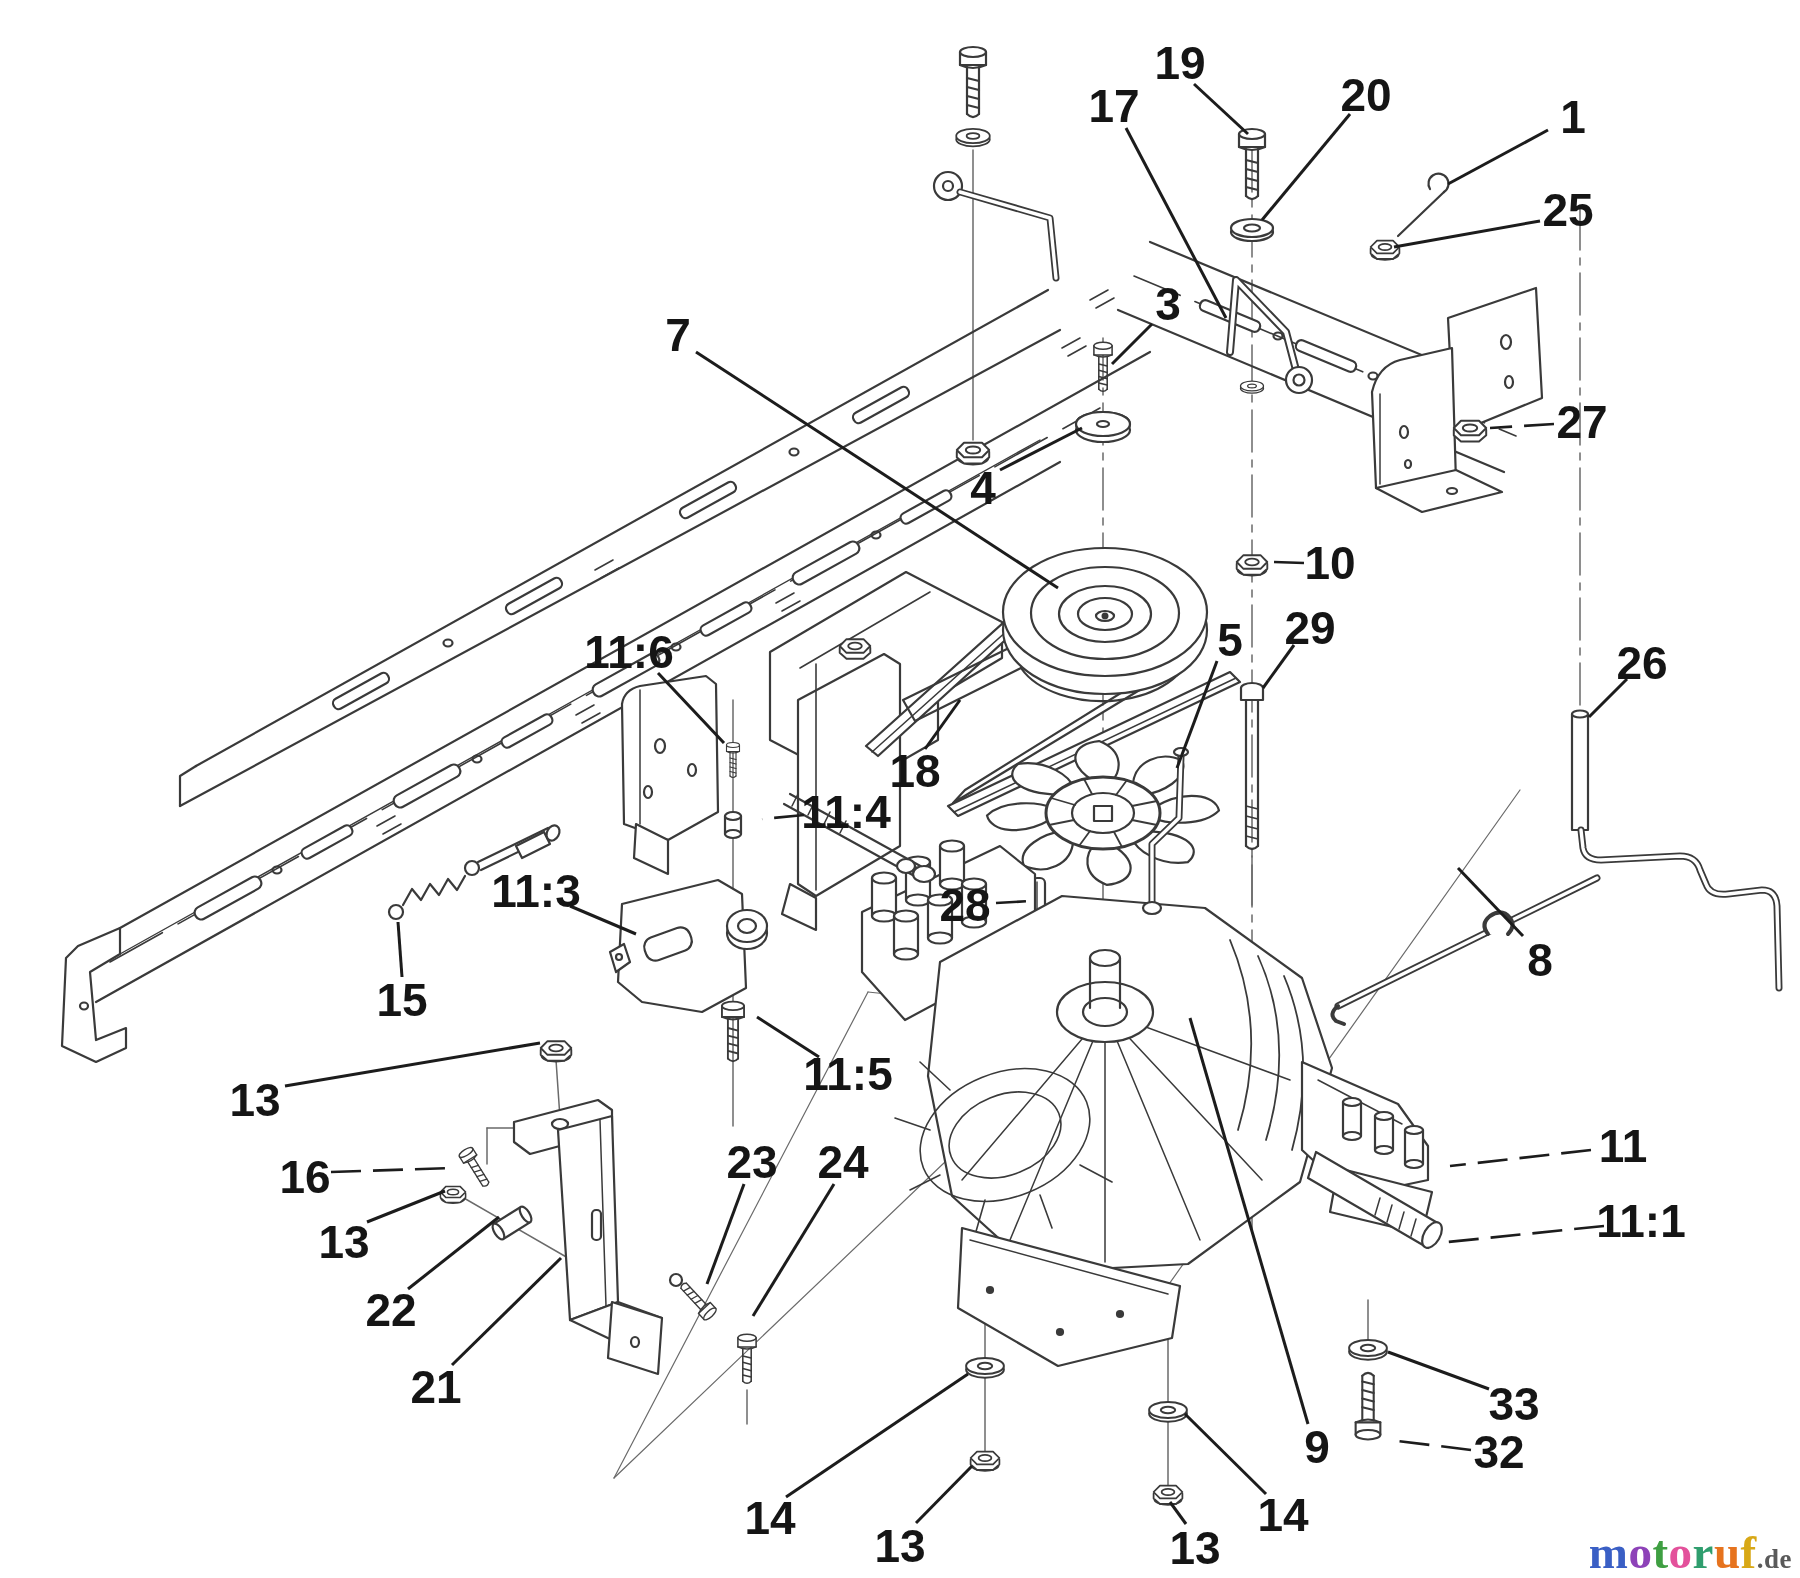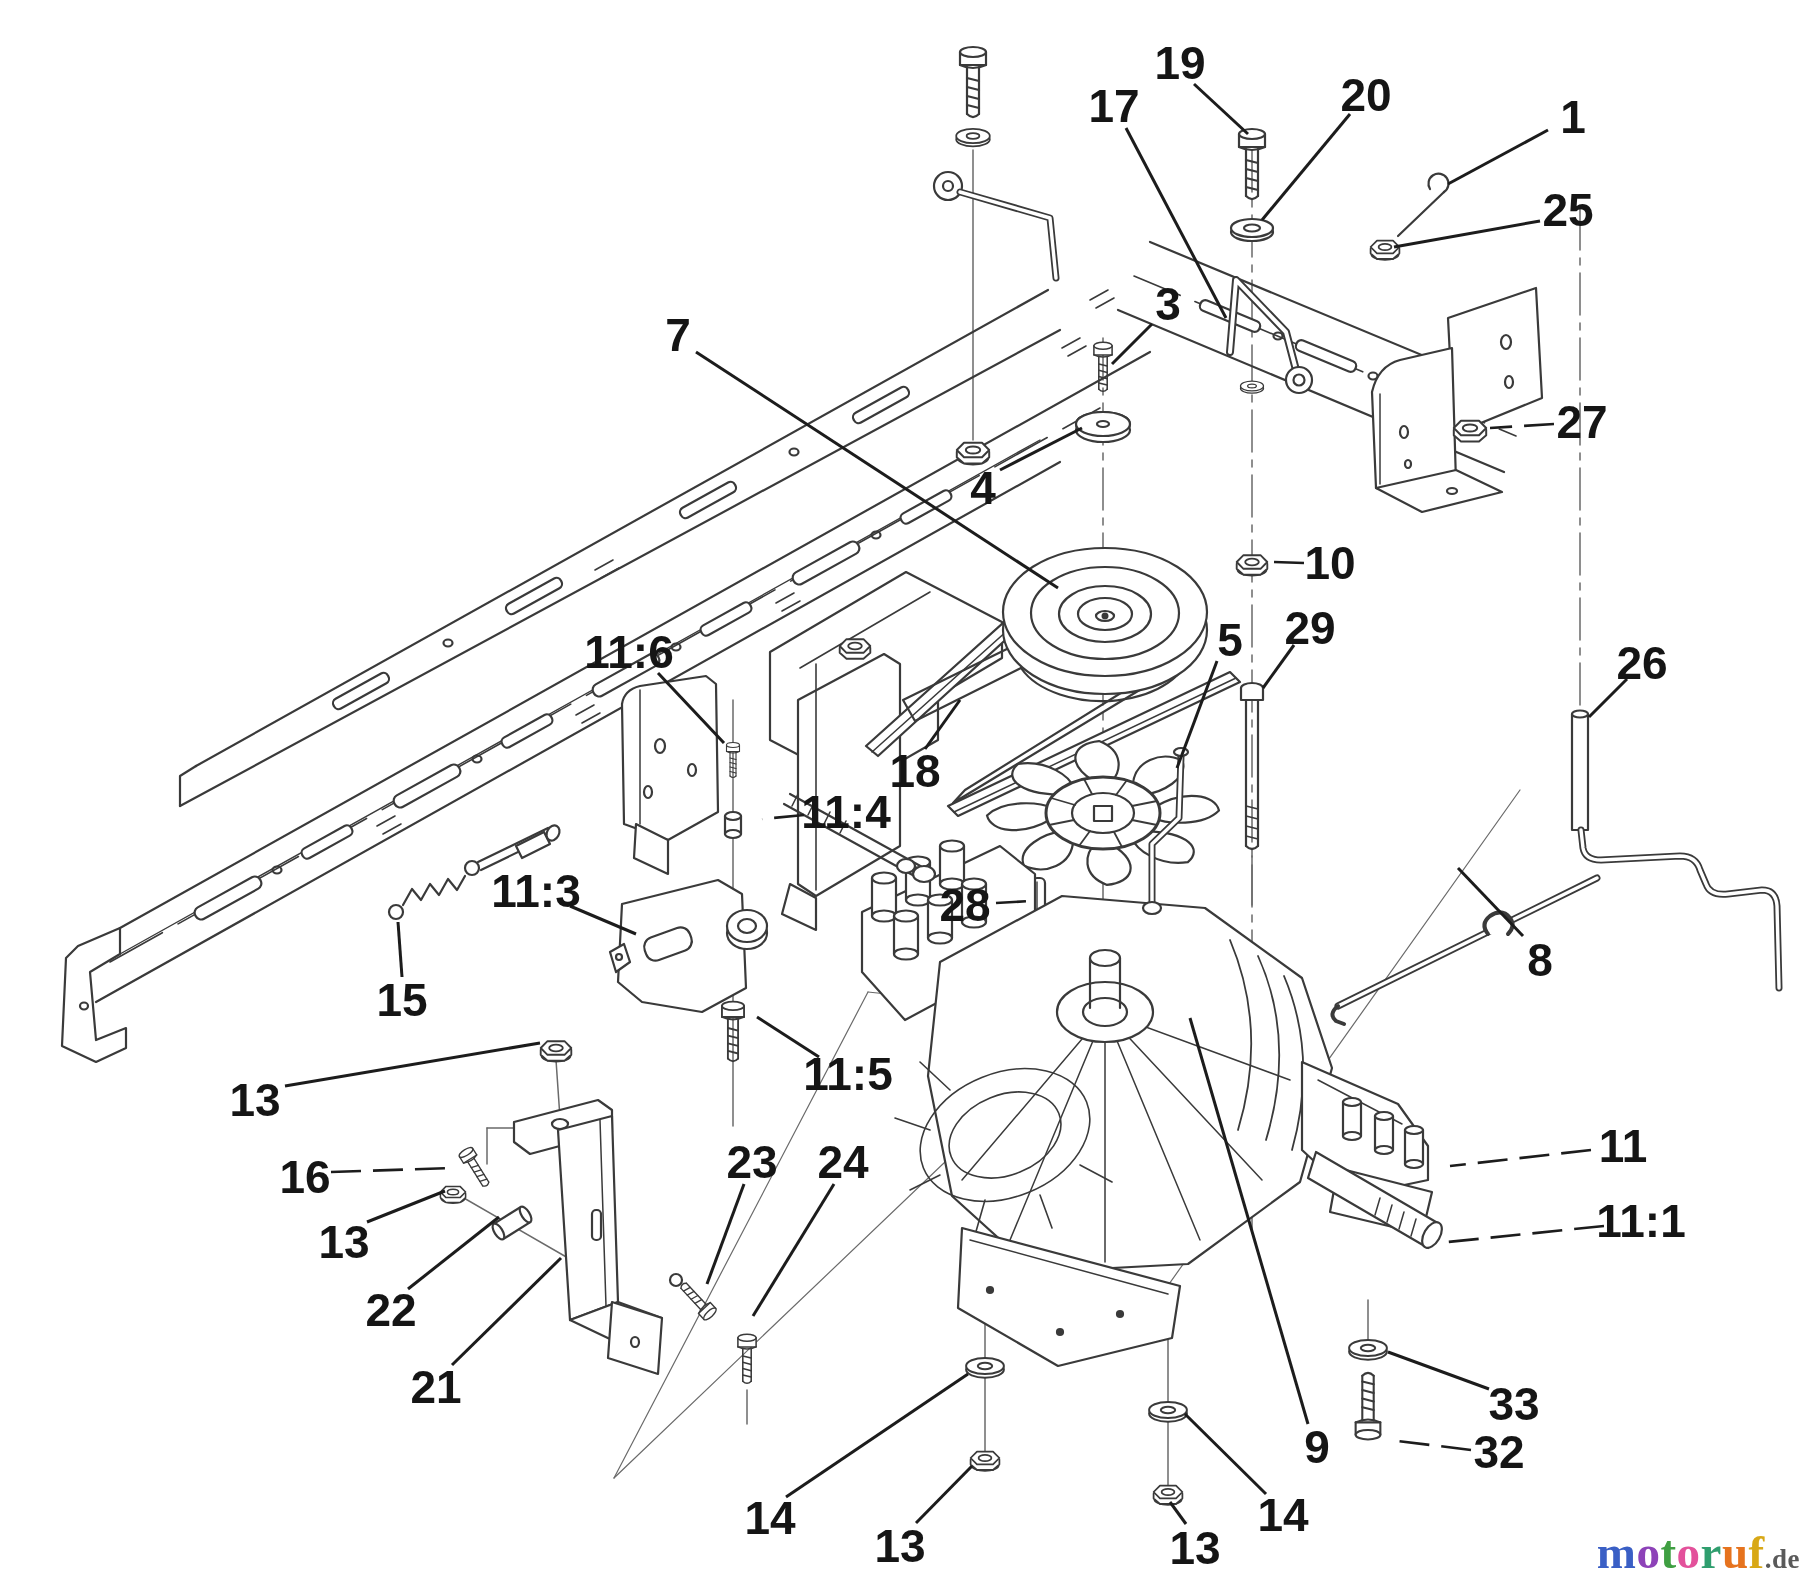--- a/index.html
+++ b/index.html
@@ -3,21 +3,21 @@
 <meta charset="utf-8">
 <style>
   html,body{margin:0;padding:0;background:#fff;}
   .page{position:relative;width:1800px;height:1578px;background:#ffffff;overflow:hidden;
         font-family:"Liberation Sans",sans-serif;}
   svg{position:absolute;left:0;top:0;}
   .callout{font-family:"Liberation Sans",sans-serif;font-size:46px;font-weight:600;
            fill:#151515;text-anchor:middle;dominant-baseline:central;}
   .leader{stroke:#1c1c1c;stroke-width:3;fill:none;}
   .leader.dashed{stroke-dasharray:30 12;stroke-width:2.6;}
-  .logo{position:absolute;right:0;bottom:2px;font-family:"Liberation Serif",serif;
+  .logo{position:absolute;right:8px;bottom:2px;font-family:"Liberation Serif",serif;
         font-weight:700;font-size:47px;letter-spacing:0.5px;line-height:1;margin-left:11px;}
   .logo .suffix{font-size:27px;font-weight:700;}
 </style>
 </head>
 <body>
 
 <div class="page">
 <svg width="1800" height="1578" viewBox="0 0 1800 1578">
 <defs>
   <g id="sym-bolt" fill="#fff">

